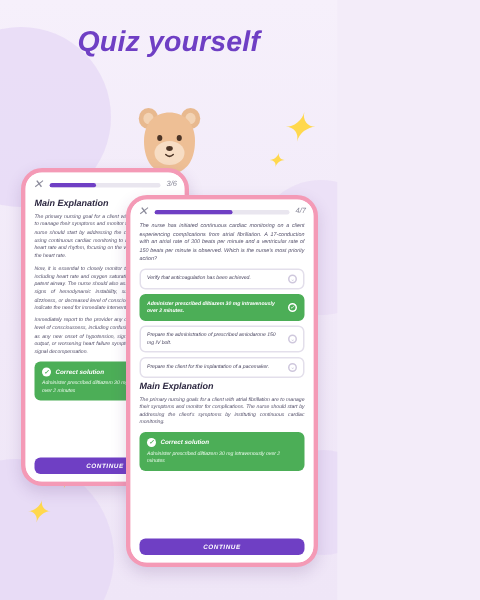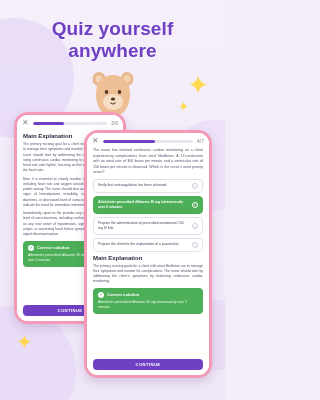--- a/index.html
+++ b/index.html
@@ -7,20 +7,21 @@
   body {
     font-family: "Liberation Sans", sans-serif;
     background: #f3ecf9;
     position: relative;
   }
   .stage {
     position: absolute;
     inset: 0;
     background: linear-gradient(180deg, #f6f0fb 0%, #f1e9f8 55%, #efe6f7 100%);
     overflow: hidden;
+    font-style: italic;
   }
   
   .blob {
     position: absolute;
     border-radius: 50%;
     background: #e6d8f5;
     opacity: .75;
   }
   .blob-a { width: 120px; height: 120px; left: -46px; top: 18px; }
   .blob-b { width: 90px; height: 90px; right: -34px; top: 120px; background:#e9ddf6;}
@@ -235,21 +236,20 @@
 
 <div class="stage">
 
   <div class="blob blob-a"></div>
   <div class="blob blob-b"></div>
   <div class="blob blob-c"></div>
   <div class="blob blob-d"></div>
 
   <div class="headline">
     <span class="ln">Quiz yourself</span>
-    <span class="ln">anywhere</span>
   </div>
 
   <div class="spark spark-1">✦</div>
   <div class="spark spark-2">✦</div>
   <div class="spark spark-3">✦</div>
   <div class="spark spark-4">✦</div>
 
   <div class="mascot">
     <svg viewBox="0 0 46 54" width="46" height="54">
       <ellipse cx="9" cy="13" rx="6.5" ry="7" fill="#e8b98f"></ellipse>

